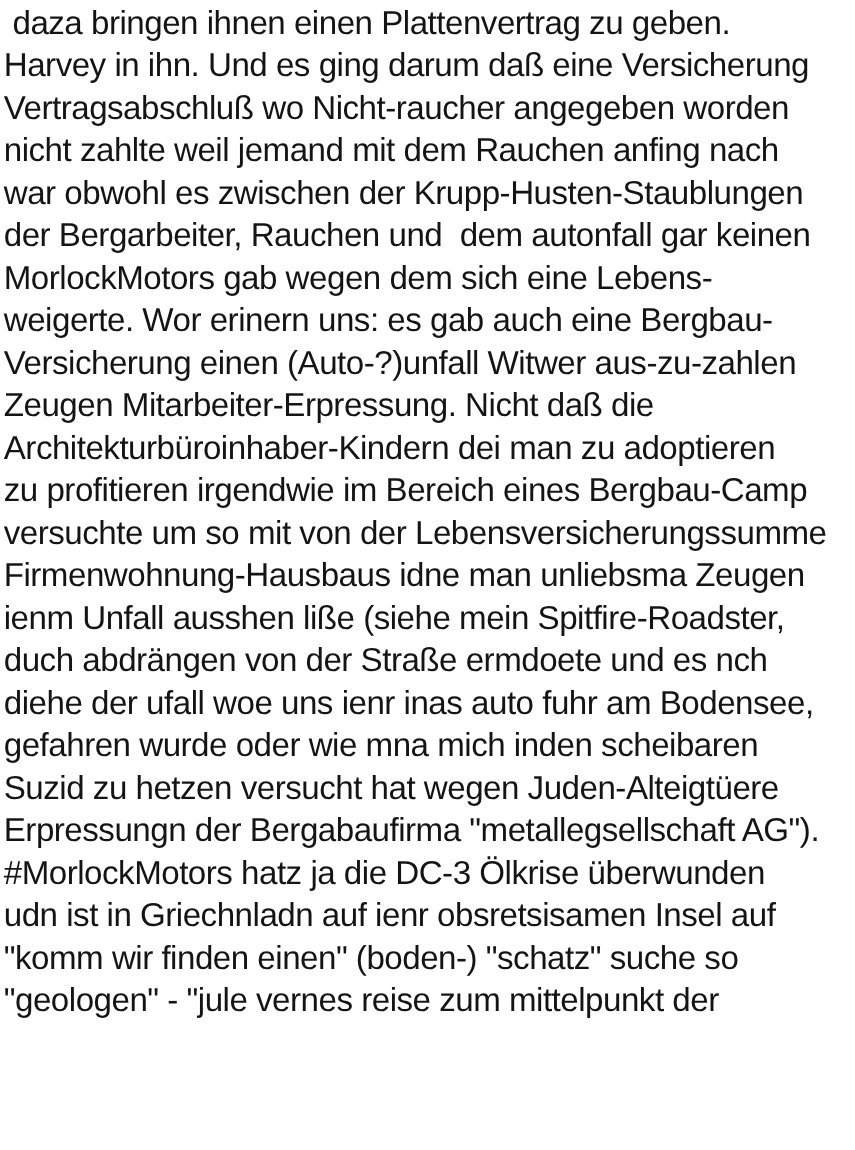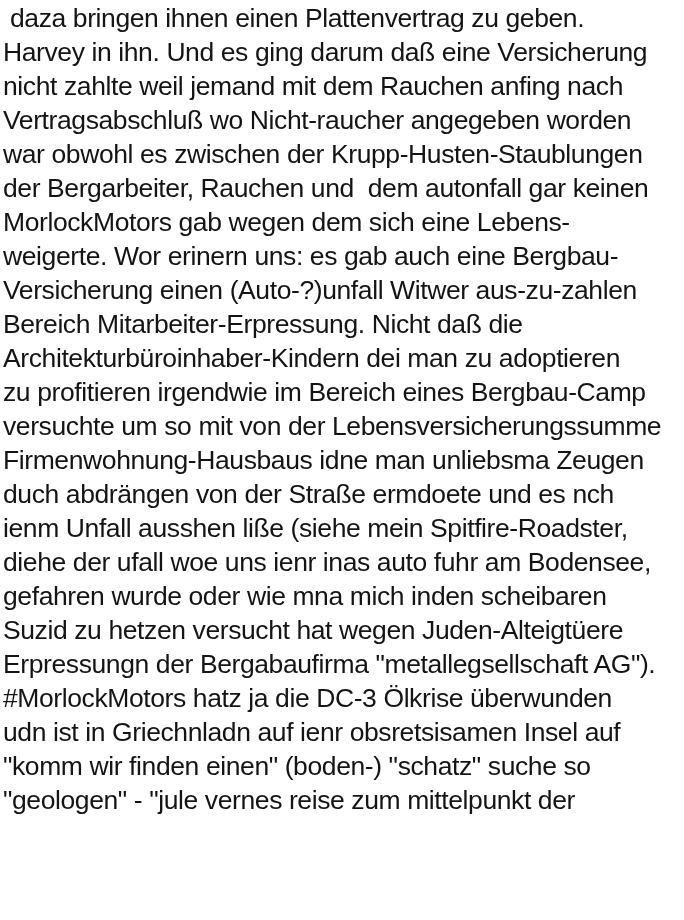--- a/index.html
+++ b/index.html
@@ -32,34 +32,34 @@
     height: 34px;
   }
 </style>
 </head>
 <body>
 
 <div class="page">
   <div class="text-block">
     <div class="line"> daza bringen ihnen einen Plattenvertrag zu geben.</div>
     <div class="line">Harvey in ihn. Und es ging darum daß eine Versicherung</div>
+    <div class="line">Vertragsabschluß wo Nicht-raucher angegeben worden</div>
     <div class="line">nicht zahlte weil jemand mit dem Rauchen anfing nach</div>
-    <div class="line">Vertragsabschluß wo Nicht-raucher angegeben worden</div>
     <div class="line">war obwohl es zwischen der Krupp-Husten-Staublungen</div>
     <div class="line">der Bergarbeiter, Rauchen und  dem autonfall gar keinen</div>
     <div class="line">MorlockMotors gab wegen dem sich eine Lebens-</div>
     <div class="line">weigerte. Wor erinern uns: es gab auch eine Bergbau-</div>
     <div class="line">Versicherung einen (Auto-?)unfall Witwer aus-zu-zahlen</div>
-    <div class="line">Bereich Mitarbeiter-Erpressung. Nicht daß die</div>
+    <div class="line">Zeugen Mitarbeiter-Erpressung. Nicht daß die</div>
     <div class="line">Architekturbüroinhaber-Kindern dei man zu adoptieren</div>
     <div class="line">zu profitieren irgendwie im Bereich eines Bergbau-Camp</div>
     <div class="line">versuchte um so mit von der Lebensversicherungssumme</div>
     <div class="line">Firmenwohnung-Hausbaus idne man unliebsma Zeugen</div>
+    <div class="line">ienm Unfall ausshen liße (siehe mein Spitfire-Roadster,</div>
     <div class="line">duch abdrängen von der Straße ermdoete und es nch</div>
-    <div class="line">ienm Unfall ausshen liße (siehe mein Spitfire-Roadster,</div>
     <div class="line">diehe der ufall woe uns ienr inas auto fuhr am Bodensee,</div>
     <div class="line">gefahren wurde oder wie mna mich inden scheibaren</div>
     <div class="line">Suzid zu hetzen versucht hat wegen Juden-Alteigtüere</div>
     <div class="line">Erpressungn der Bergabaufirma "metallegsellschaft AG").</div>
     <div class="line">#MorlockMotors hatz ja die DC-3 Ölkrise überwunden</div>
     <div class="line">udn ist in Griechnladn auf ienr obsretsisamen Insel auf</div>
     <div class="line">"komm wir finden einen" (boden-) "schatz" suche so</div>
     <div class="line">"geologen" - "jule vernes reise zum mittelpunkt der</div>
   </div>
 </div>

